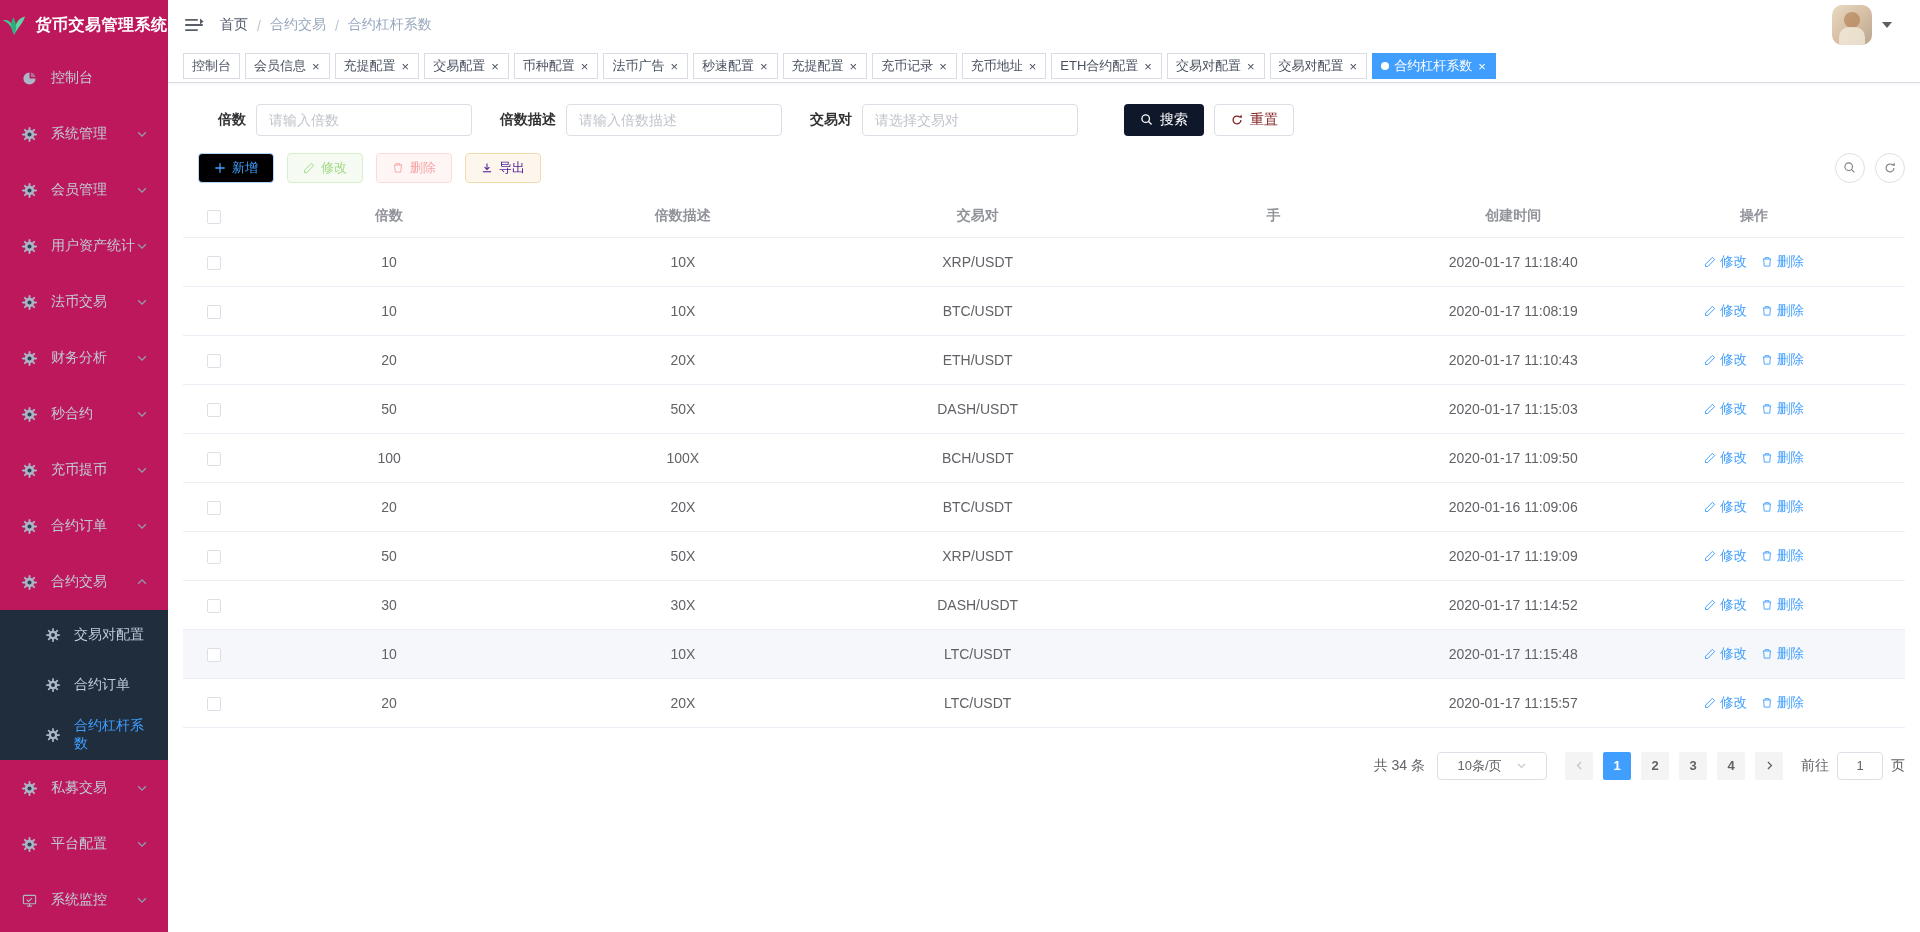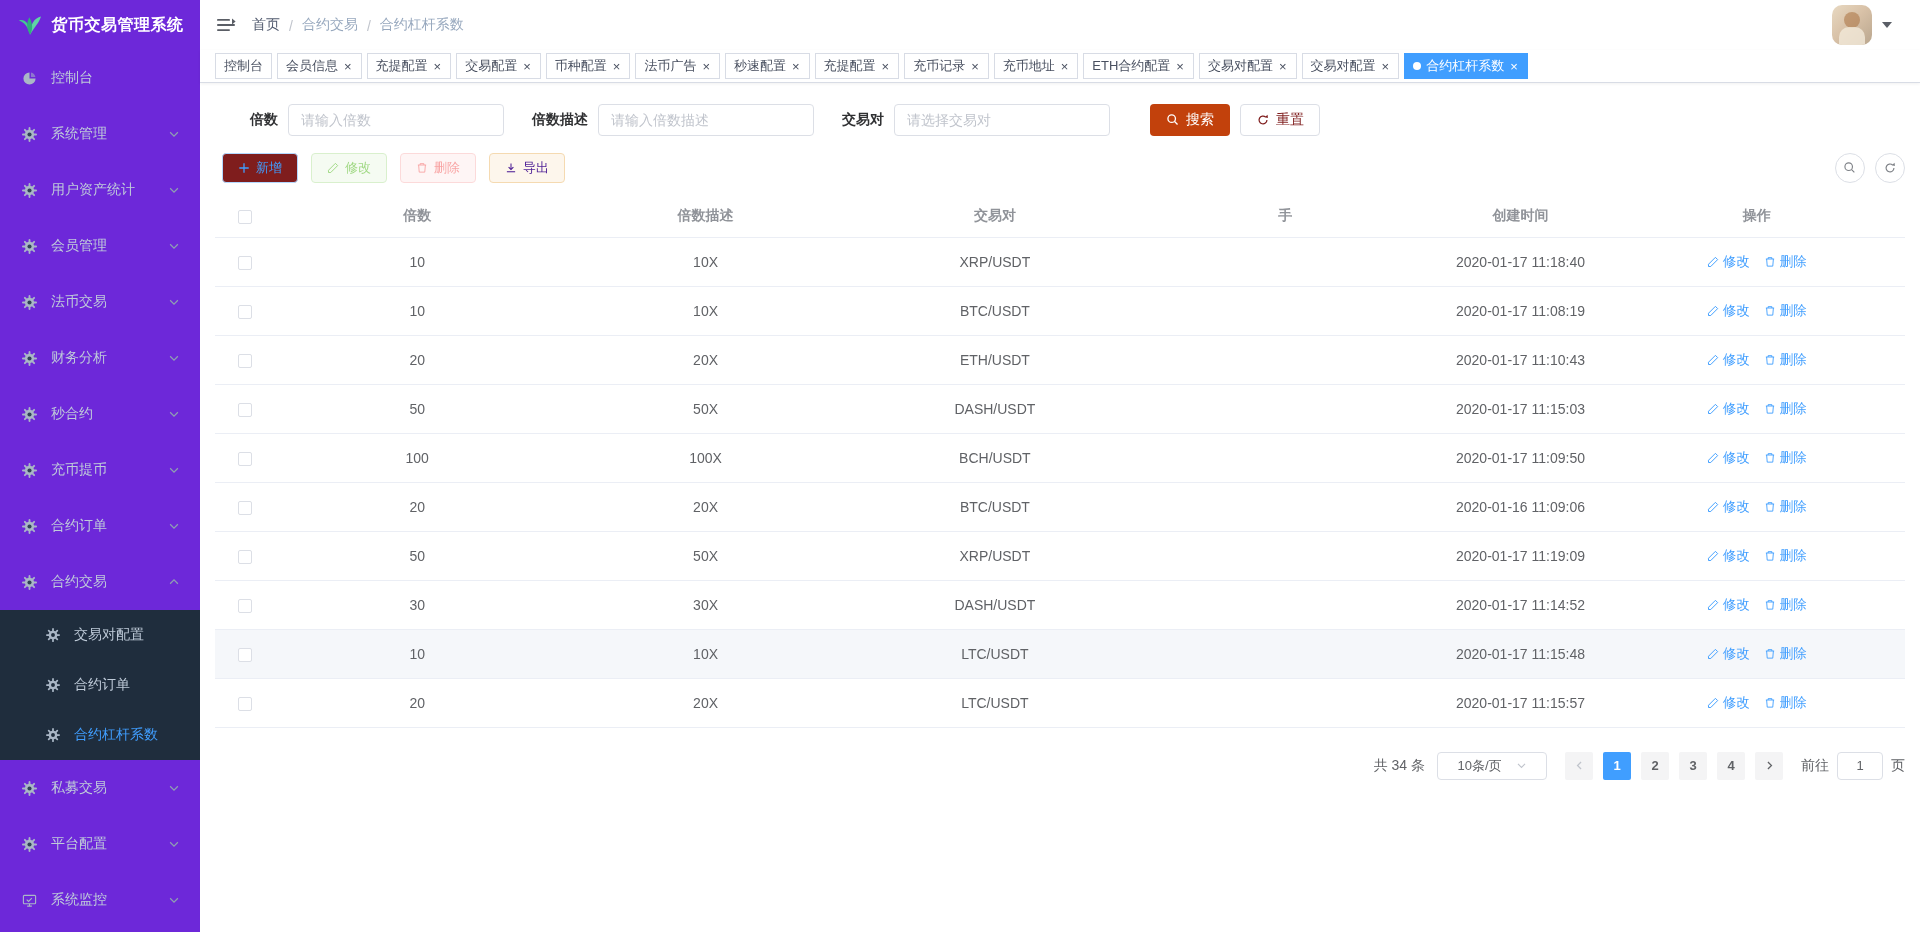--- a/index.html
+++ b/index.html
@@ -2,21 +2,21 @@
 <html><head>
 <meta charset="utf-8">
 <style>
   * { margin:0; padding:0; box-sizing:border-box; }
   html,body { width:1920px; height:932px; overflow:hidden; background:#fff;
     font-family:"Liberation Sans","DejaVu Sans",sans-serif; }
   body { display:flex; }
   .ic { display:inline-flex; align-items:center; justify-content:center; flex:none; }
 
   
-  .sidebar { width:200px; height:932px; background:#6d28d9; flex:none; display:flex; flex-direction:column; overflow:hidden; }
+  .sidebar { width:168px; height:932px; background:#be185d; flex:none; display:flex; flex-direction:column; overflow:hidden; }
   .logo { height:50px; display:flex; align-items:center; justify-content:center; gap:9px; flex:none; }
   .logo-title { color:#fff; font-weight:bold; font-size:16px; letter-spacing:.5px; }
   .menu { flex:1; }
   .menu-item { height:56px; display:flex; align-items:center; padding:0 20px 0 22px; color:#bfcbd9; font-size:14px; cursor:pointer; }
   .menu-item .mi { margin-right:14px; color:#aab7c6; }
   .menu-item .arrow { margin-left:auto; color:#90a0b2; }
   .arrow.up svg { transform:rotate(180deg); }
   .submenu { background:#1f2d3d; }
   .submenu .menu-item { height:50px; padding-left:46px; }
   .submenu .menu-item.active { color:#409eff; }
@@ -51,26 +51,26 @@
   .content { flex:1; padding:0 15px; }
 
   .search-row { display:flex; align-items:center; margin:21px 0 0 35px; }
   .field { display:flex; align-items:center; margin-right:28px; }
   .field label { font-size:14px; font-weight:bold; color:#303133; margin-right:10px; white-space:nowrap; }
   .inp { width:216px; height:32px; border:1px solid #dcdfe6; border-radius:4px; padding:0 12px; font-size:14px; color:#606266;
     font-family:inherit; outline:none; }
   .inp::placeholder { color:#c0c4cc; }
   .btn { height:32px; display:inline-flex; align-items:center; gap:6px; padding:0 15px; border-radius:4px; font-size:14px;
     cursor:pointer; font-family:inherit; border:1px solid transparent; background:#fff; }
-  .btn-search { background:#c2410c; color:#fff; margin-left:12px; }
+  .btn-search { background:#0f172a; color:#fff; margin-left:18px; }
   .btn-reset { border-color:#dcdfe6; color:#7f1d1d; margin-left:10px; }
 
   .toolbar { display:flex; align-items:center; gap:13px; margin:17px 0 0 7px; }
   .btn-sm { height:30px; padding:0 15px; font-size:13px; }
-  .btn-add { color:#409eff; background:#7f1d1d; border-color:#b3d8ff; }
+  .btn-add { color:#409eff; background:#000000; border-color:#b3d8ff;margin-left:8px; }
   .btn-edit { color:#67c23a; background:#f0f9eb; border-color:#c2e7b0; opacity:.62; cursor:not-allowed; }
   .btn-del { color:#f56c6c; background:#fef0f0; border-color:#fbc4c4; opacity:.62; cursor:not-allowed; }
   .btn-export { color:#4c1d95; background:#fdf6ec; border-color:#f5dab1; }
   .tool-right { margin-left:auto; display:flex; gap:10px; }
   .circle-btn { width:30px; height:30px; border-radius:50%; border:1px solid #dcdfe6; background:#fff; color:#7d8086;
     display:flex; align-items:center; justify-content:center; cursor:pointer; }
 
   table.grid { width:100%; border-collapse:collapse; margin-top:12px; font-size:14px; table-layout:fixed; }
   .grid th { height:42px; color:#909399; font-weight:bold; border-bottom:1px solid #ebeef5; text-align:center; }
   .grid td { height:49px; color:#606266; border-bottom:1px solid #ebeef5; text-align:center; }
@@ -146,42 +146,42 @@
             <g fill="currentColor">
               <rect x="7" y="0" width="2" height="16" rx="1"></rect>
               <rect x="7" y="0" width="2" height="16" rx="1" transform="rotate(45 8 8)"></rect>
               <rect x="7" y="0" width="2" height="16" rx="1" transform="rotate(90 8 8)"></rect>
               <rect x="7" y="0" width="2" height="16" rx="1" transform="rotate(135 8 8)"></rect>
               <circle cx="8" cy="8" r="5"></circle>
               <circle class="hole" cx="8" cy="8" r="2.2"></circle>
             </g>
           </svg>
         </span>
+      <span>会员管理</span>
+      <span class="ic arrow">
+          <svg width="12" height="12" viewBox="0 0 14 14">
+            <path d="M2.5 5l4.5 4.5L11.5 5" fill="none" stroke="currentColor" stroke-width="1.4"></path>
+          </svg>
+        </span>
+    </div>
+
+    <div class="menu-item">
+      <span class="ic mi">
+          <svg width="15" height="15" viewBox="0 0 16 16">
+            <g fill="currentColor">
+              <rect x="7" y="0" width="2" height="16" rx="1"></rect>
+              <rect x="7" y="0" width="2" height="16" rx="1" transform="rotate(45 8 8)"></rect>
+              <rect x="7" y="0" width="2" height="16" rx="1" transform="rotate(90 8 8)"></rect>
+              <rect x="7" y="0" width="2" height="16" rx="1" transform="rotate(135 8 8)"></rect>
+              <circle cx="8" cy="8" r="5"></circle>
+              <circle class="hole" cx="8" cy="8" r="2.2"></circle>
+            </g>
+          </svg>
+        </span>
       <span>用户资产统计</span>
-      <span class="ic arrow">
-          <svg width="12" height="12" viewBox="0 0 14 14">
-            <path d="M2.5 5l4.5 4.5L11.5 5" fill="none" stroke="currentColor" stroke-width="1.4"></path>
-          </svg>
-        </span>
-    </div>
-
-    <div class="menu-item">
-      <span class="ic mi">
-          <svg width="15" height="15" viewBox="0 0 16 16">
-            <g fill="currentColor">
-              <rect x="7" y="0" width="2" height="16" rx="1"></rect>
-              <rect x="7" y="0" width="2" height="16" rx="1" transform="rotate(45 8 8)"></rect>
-              <rect x="7" y="0" width="2" height="16" rx="1" transform="rotate(90 8 8)"></rect>
-              <rect x="7" y="0" width="2" height="16" rx="1" transform="rotate(135 8 8)"></rect>
-              <circle cx="8" cy="8" r="5"></circle>
-              <circle class="hole" cx="8" cy="8" r="2.2"></circle>
-            </g>
-          </svg>
-        </span>
-      <span>会员管理</span>
       <span class="ic arrow">
           <svg width="12" height="12" viewBox="0 0 14 14">
             <path d="M2.5 5l4.5 4.5L11.5 5" fill="none" stroke="currentColor" stroke-width="1.4"></path>
           </svg>
         </span>
     </div>
 
     <div class="menu-item">
       <span class="ic mi">
           <svg width="15" height="15" viewBox="0 0 16 16">

